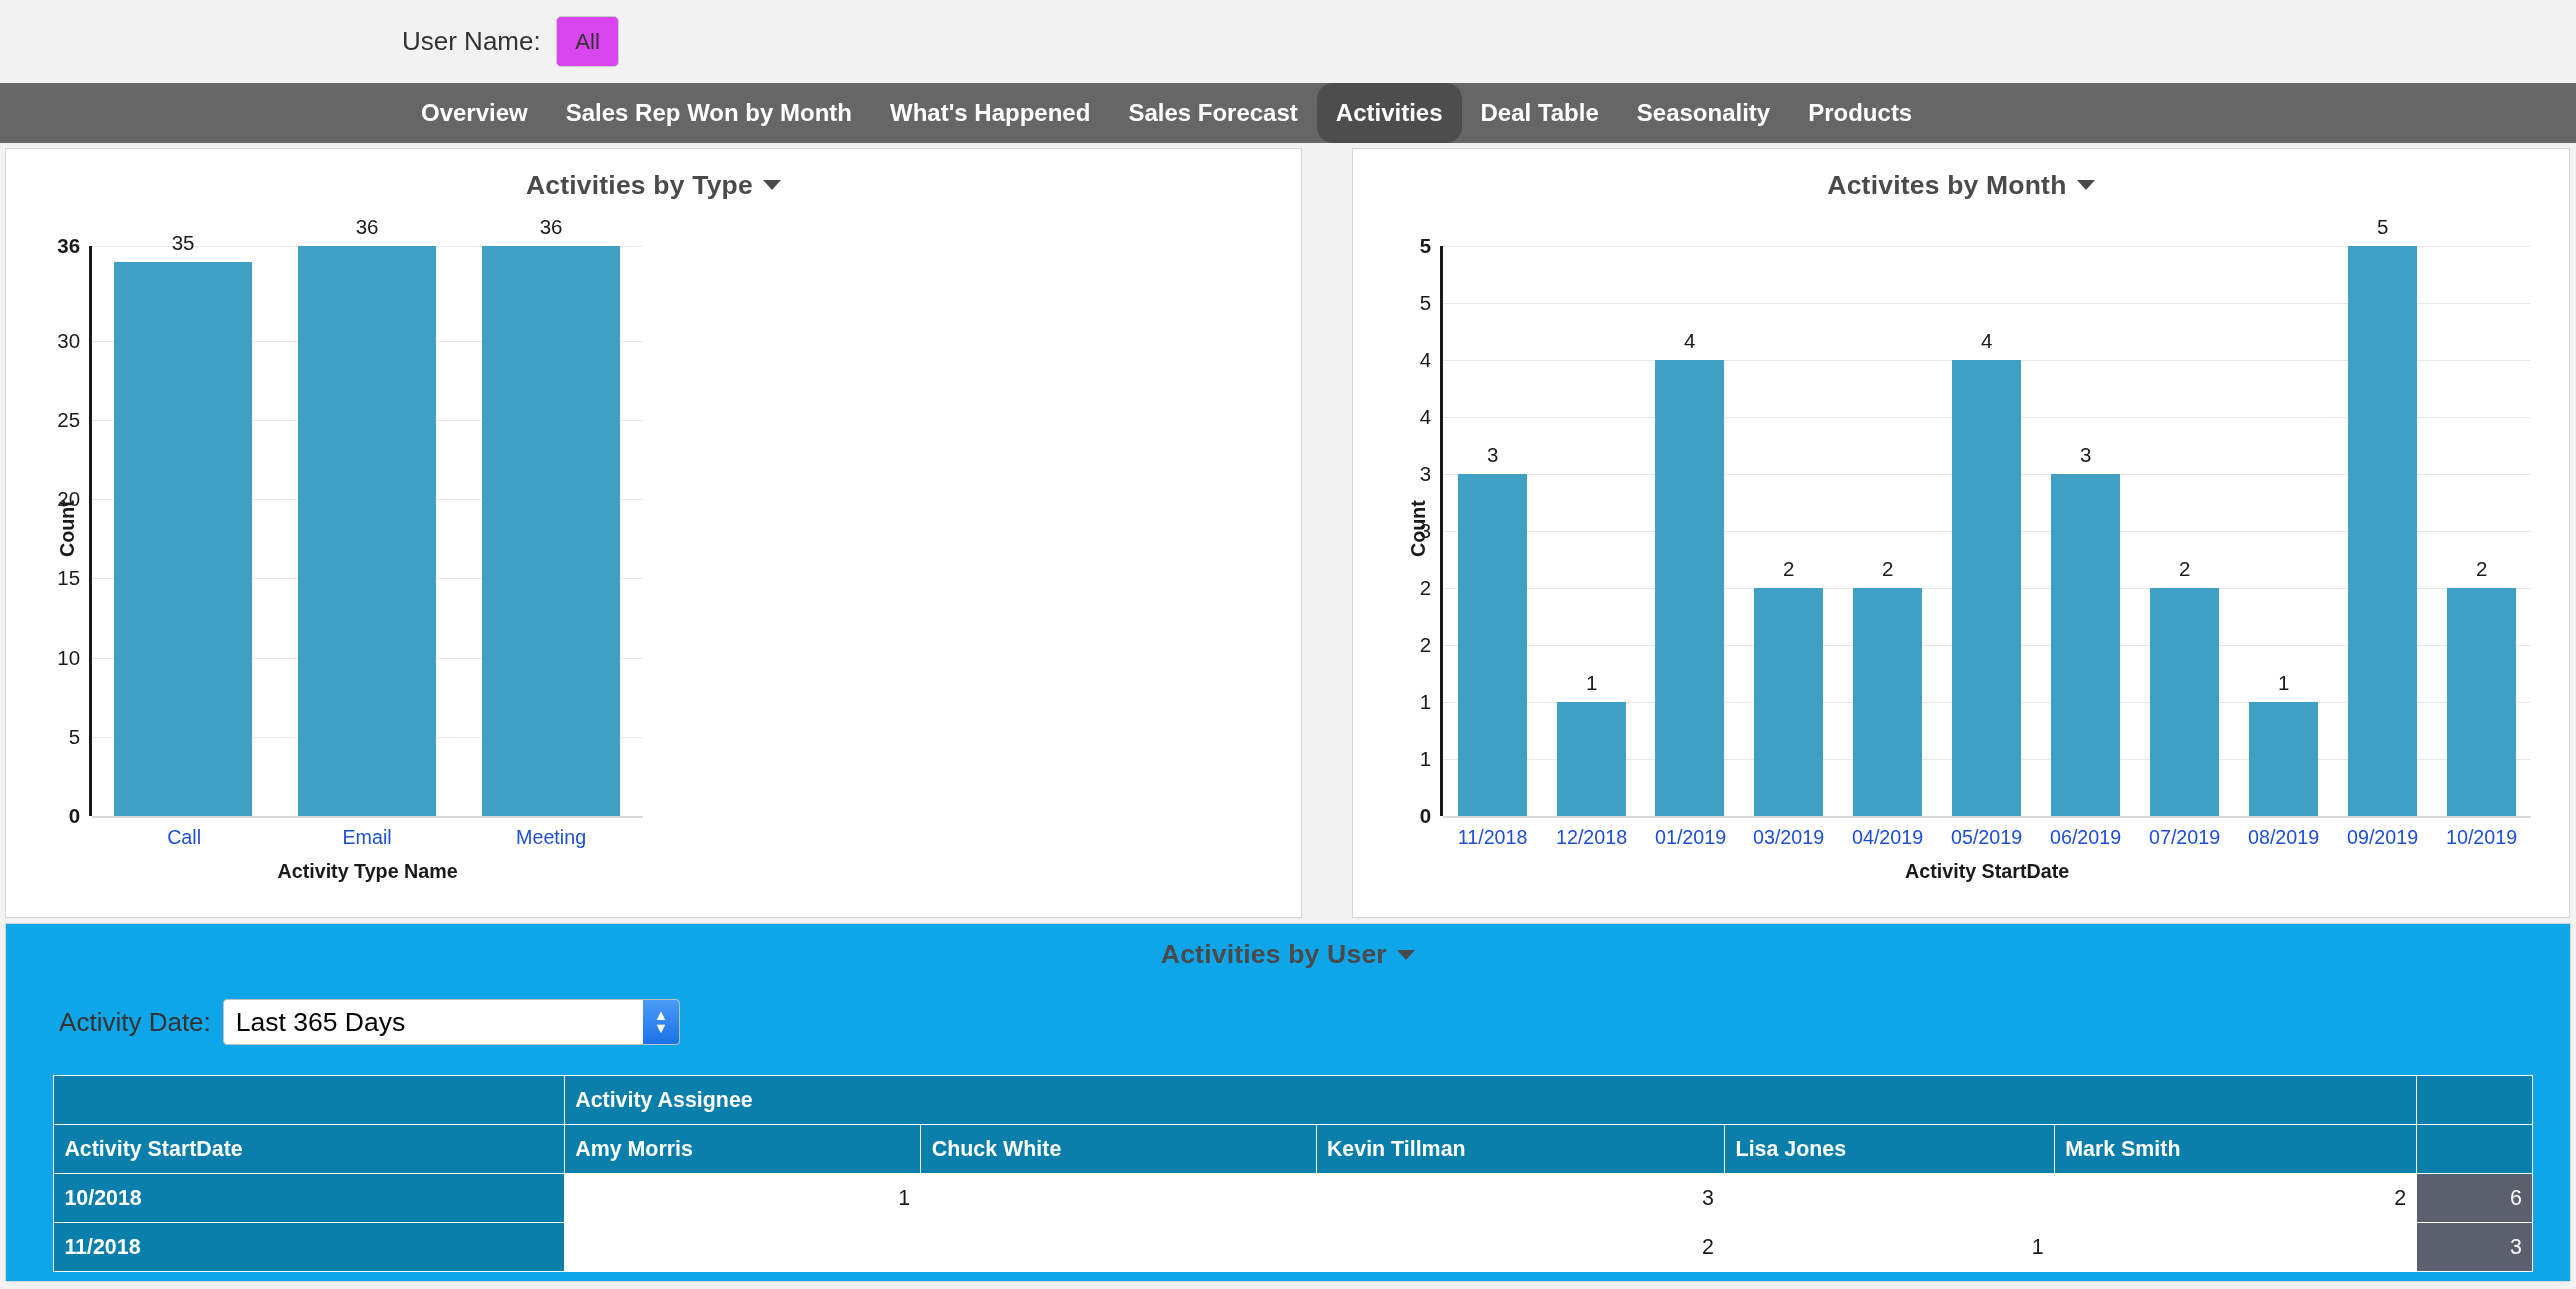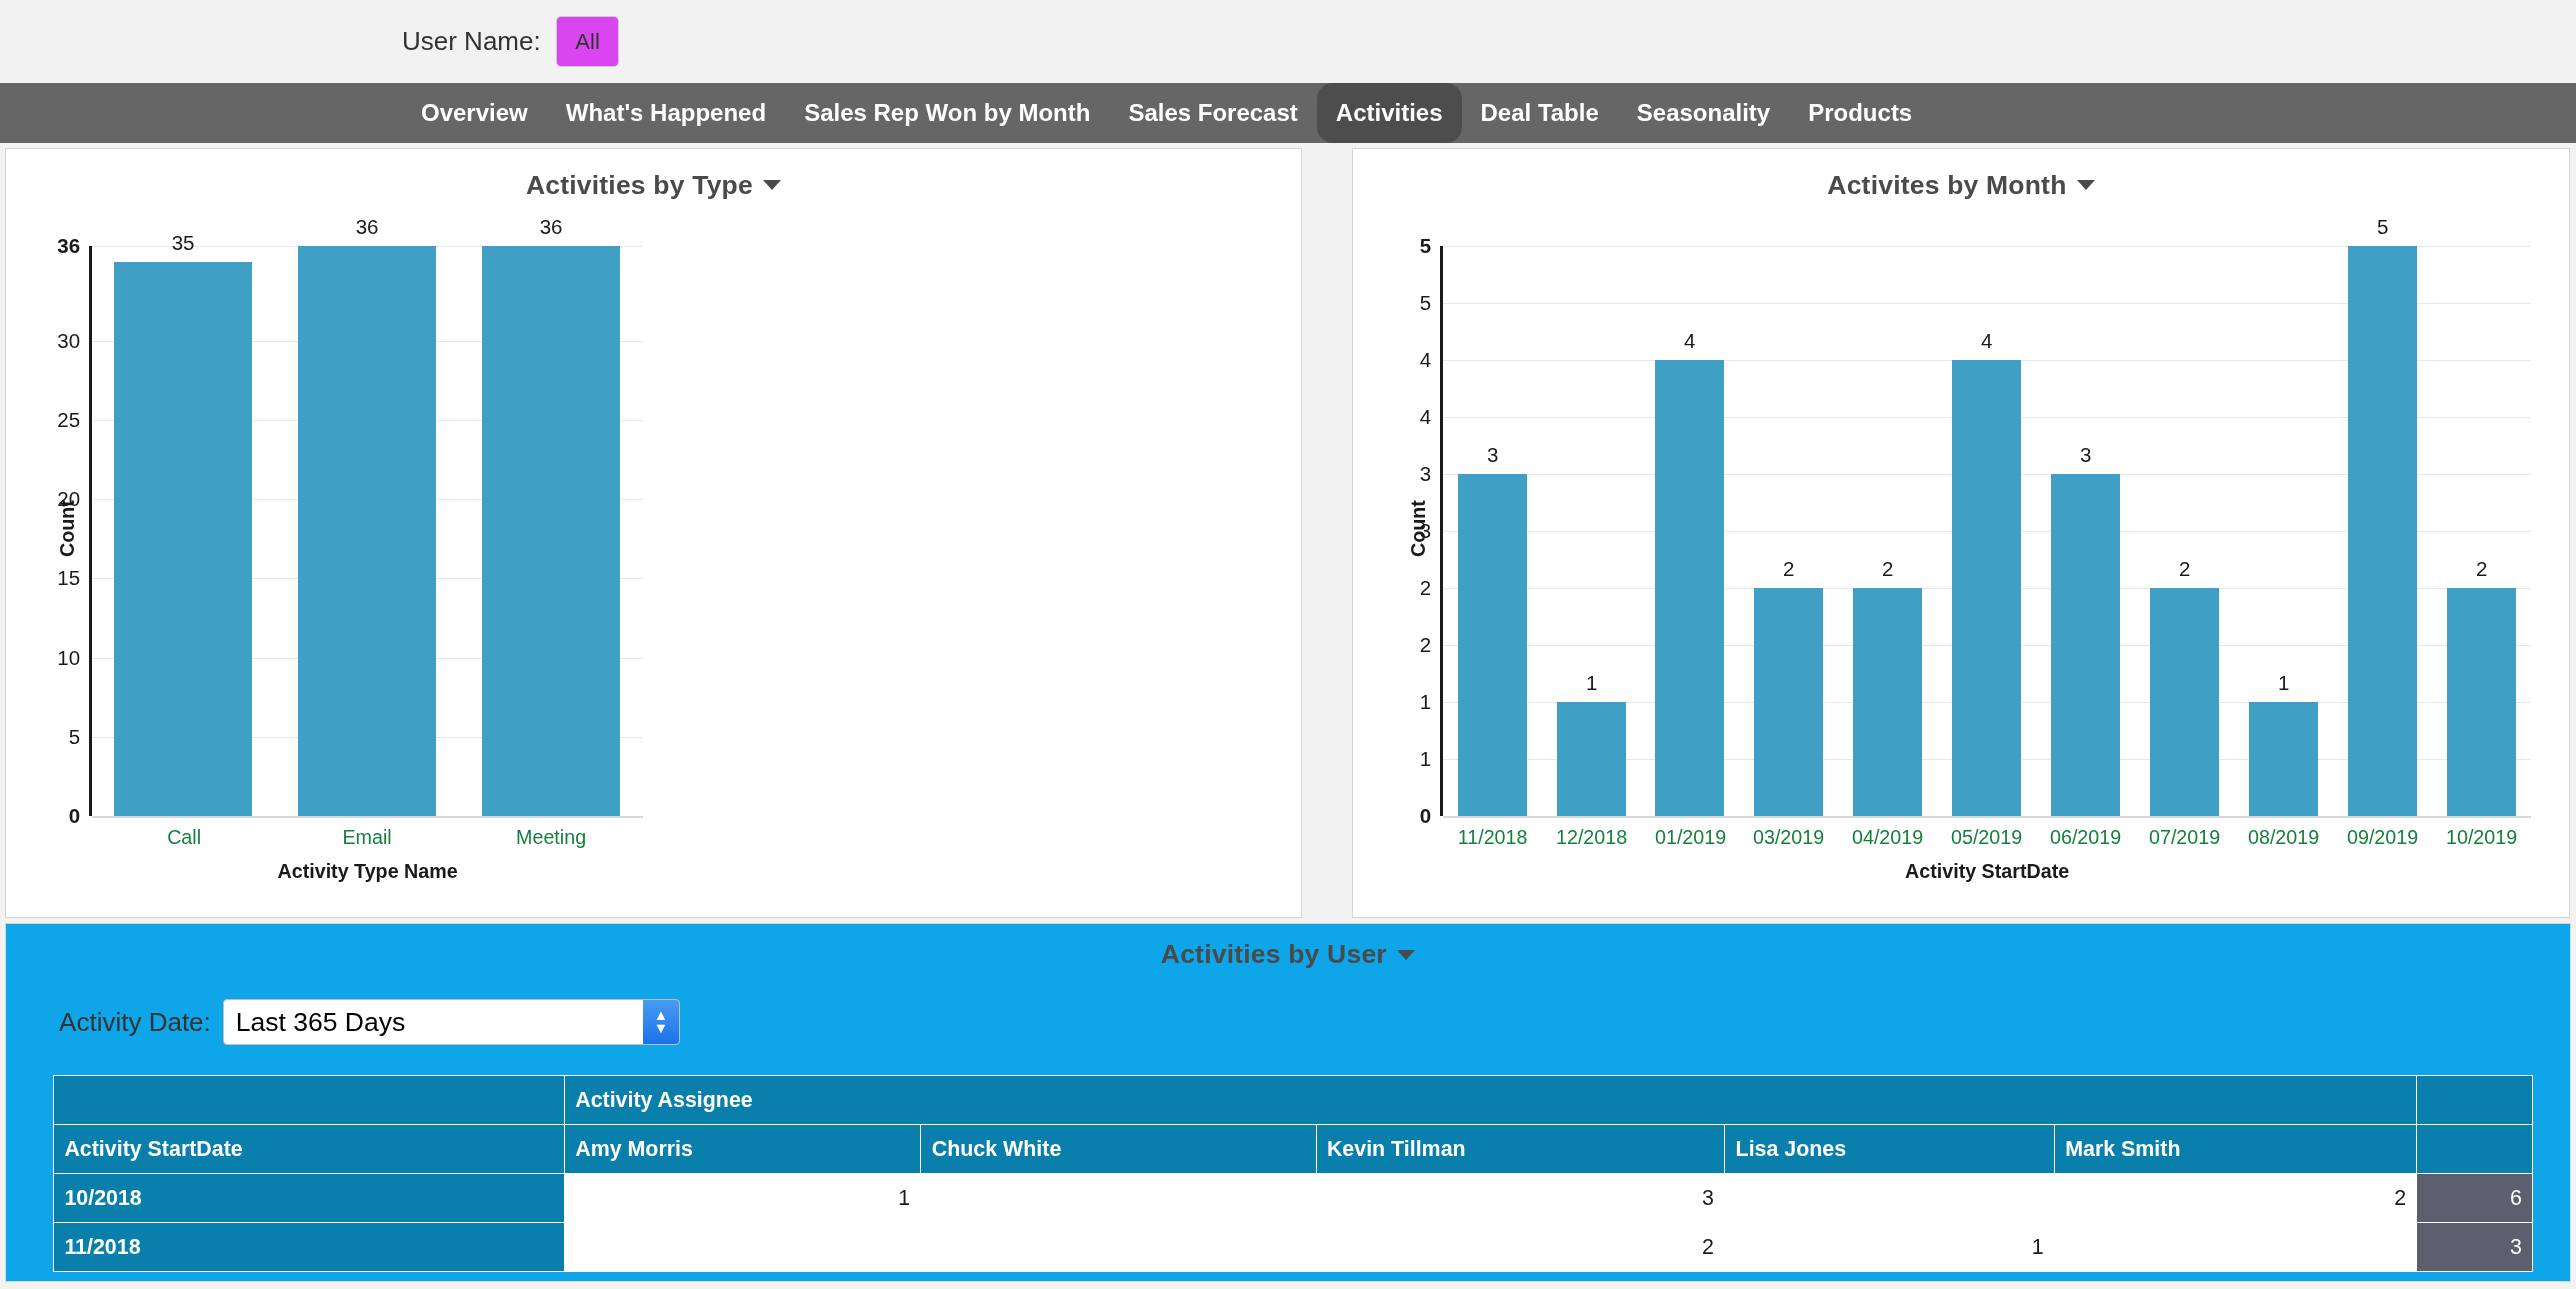--- a/index.html
+++ b/index.html
@@ -138,21 +138,21 @@
     position: absolute;
     text-align: center;
     font-size: 20.5px;
     color: #1a1a1a;
     white-space: nowrap;
   }
   .xtick {
     position: absolute;
     text-align: center;
     font-size: 19.7px;
-    color: #15803d;
+    color: #1d4ed8;
     white-space: nowrap;
   }
   .xlabel {
     position: absolute;
     text-align: center;
     font-size: 19.7px;
     font-weight: bold;
     color: #1a1a1a;
     white-space: nowrap;
   }
@@ -255,22 +255,22 @@
 </head>
 <body>
 
 <div class="filter-bar">
   <span class="filter-label">User Name:</span>
   <div class="filter-box">All</div>
 </div>
 
 <div class="navbar" id="navbar">
     <div class="nav-item">Overview</div>
+    <div class="nav-item">Sales Rep Won by Month</div>
     <div class="nav-item">What's Happened</div>
-    <div class="nav-item">Sales Rep Won by Month</div>
     <div class="nav-item">Sales Forecast</div>
     <div class="nav-item active">Activities</div>
     <div class="nav-item">Deal Table</div>
     <div class="nav-item">Seasonality</div>
     <div class="nav-item">Products</div>
   </div>
 
 <div class="panels-row">
 
   <div class="panel left">

